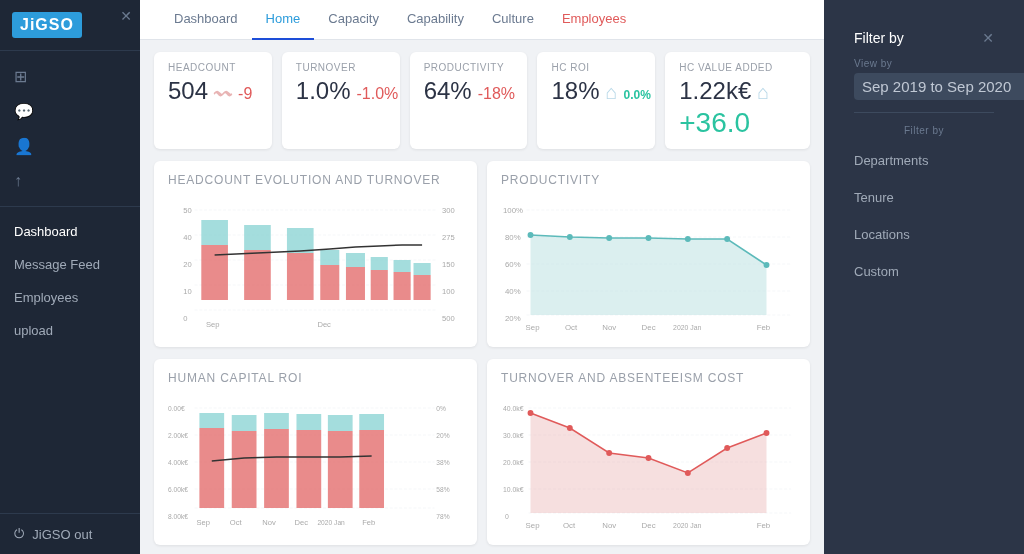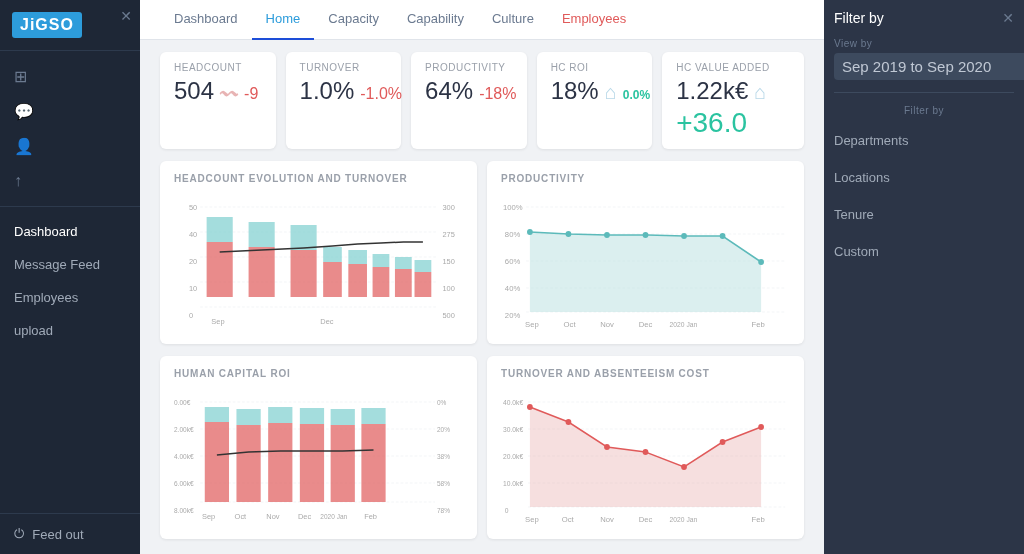--- a/index.html
+++ b/index.html
@@ -111,21 +111,21 @@
     .nav-tab.highlight {
       color: #e05a5a;
       font-weight: 500;
     }
 
     
     .dashboard {
       flex: 1;
       overflow-y: auto;
       overflow-x: hidden;
-      padding: 12px 20px;
+      padding: 12px 14px;
       background: #f0f2f5;
     }
 
     
     .kpi-row {
       display: flex;
       gap: 10px;
       margin-bottom: 12px;
     }
     .kpi-card {
@@ -188,34 +188,34 @@
     }
     .chart-card {
       background: #fff;
       border-radius: 6px;
       padding: 12px 14px;
       flex: 1;
       box-shadow: 0 1px 3px rgba(0,0,0,0.08);
       min-width: 0;
     }
     .chart-title {
-      font-size: 10px;
+      font-size: 12px;
       color: #9aa0aa;
       letter-spacing: 0.8px;
       text-transform: uppercase;
       margin-bottom: 8px;
-      font-weight: 700;
+      font-weight: 400;
     }
 
     
     .filter-panel {
       width: 200px;
       background: #2c3547;
       flex-shrink: 0;
-      padding: 10px;
+      padding: 30px;
       display: flex;
       flex-direction: column;
       gap: 12px;
     }
     .filter-header {
       display: flex;
       align-items: center;
       justify-content: space-between;
       color: #fff;
       font-size: 14px;
@@ -300,21 +300,21 @@
     </div>
     <div class="sidebar-nav-item">
       <span>Employees</span>
     </div>
     <div class="sidebar-nav-item">
       <span>upload</span>
     </div>
   </div>
   <div class="sidebar-footer">
     <span>⏻</span>
-    <span>Feed out</span>
+    <span>JiGSO out</span>
   </div>
 </div>
 
 <div class="main-content">
 
   <div class="top-nav">
     <div class="nav-tab">Dashboard</div>
     <div class="nav-tab active">Home</div>
     <div class="nav-tab">Capacity</div>
     <div class="nav-tab">Capability</div>
@@ -570,16 +570,16 @@
       <input class="filter-date-input" type="text" value="Sep 2019 to Sep 2020" style="">
       <button class="filter-period-btn">M</button>
 
     </div>
   </div>
   <hr class="filter-divider">
   <div>
     <div class="filter-by-label">Filter by</div>
   </div>
   <div class="filter-option">Departments</div>
+  <div class="filter-option">Tenure</div>
   <div class="filter-option">Locations</div>
-  <div class="filter-option">Tenure</div>
   <div class="filter-option">Custom</div>
 </div>
 
 </body></html>

